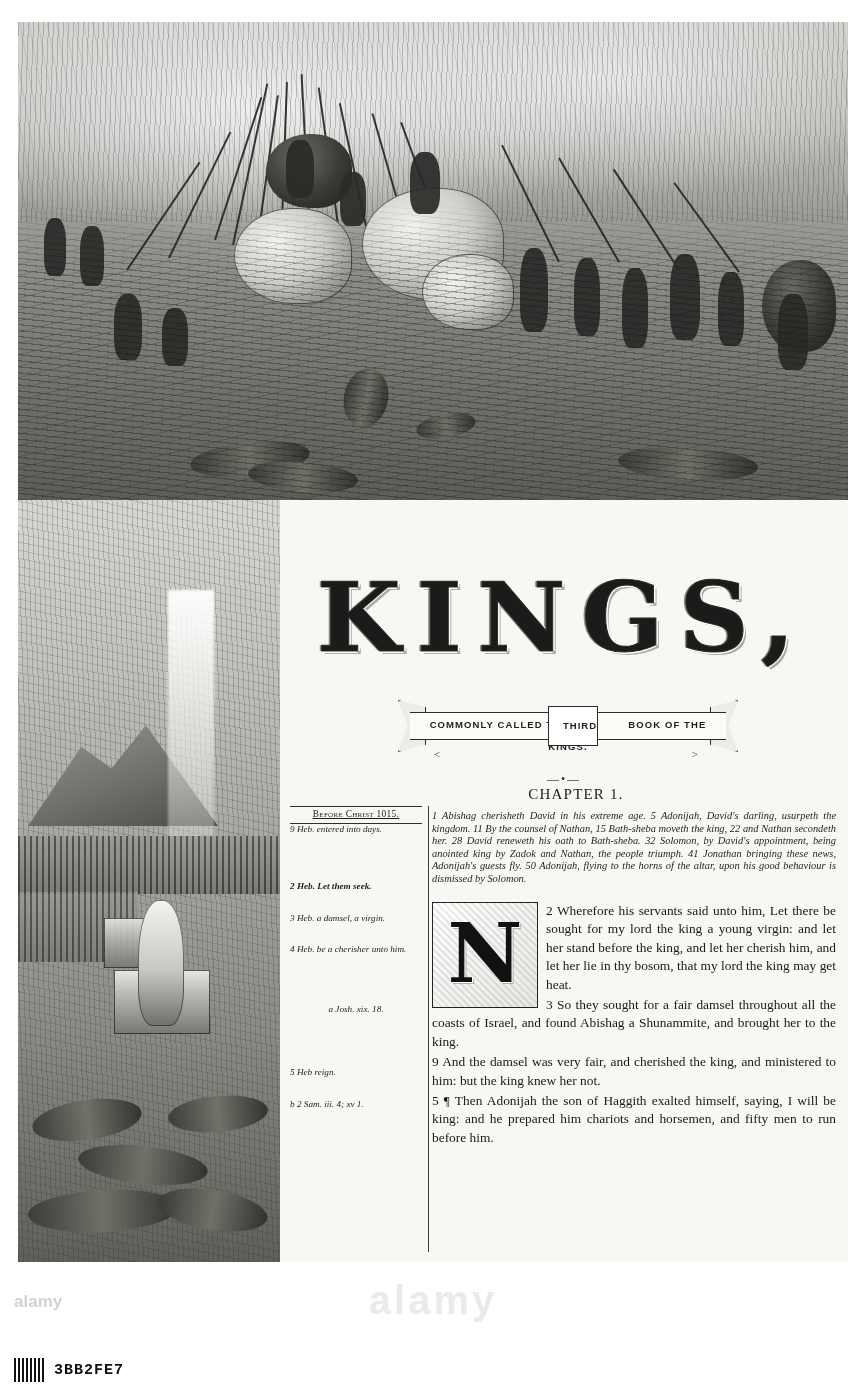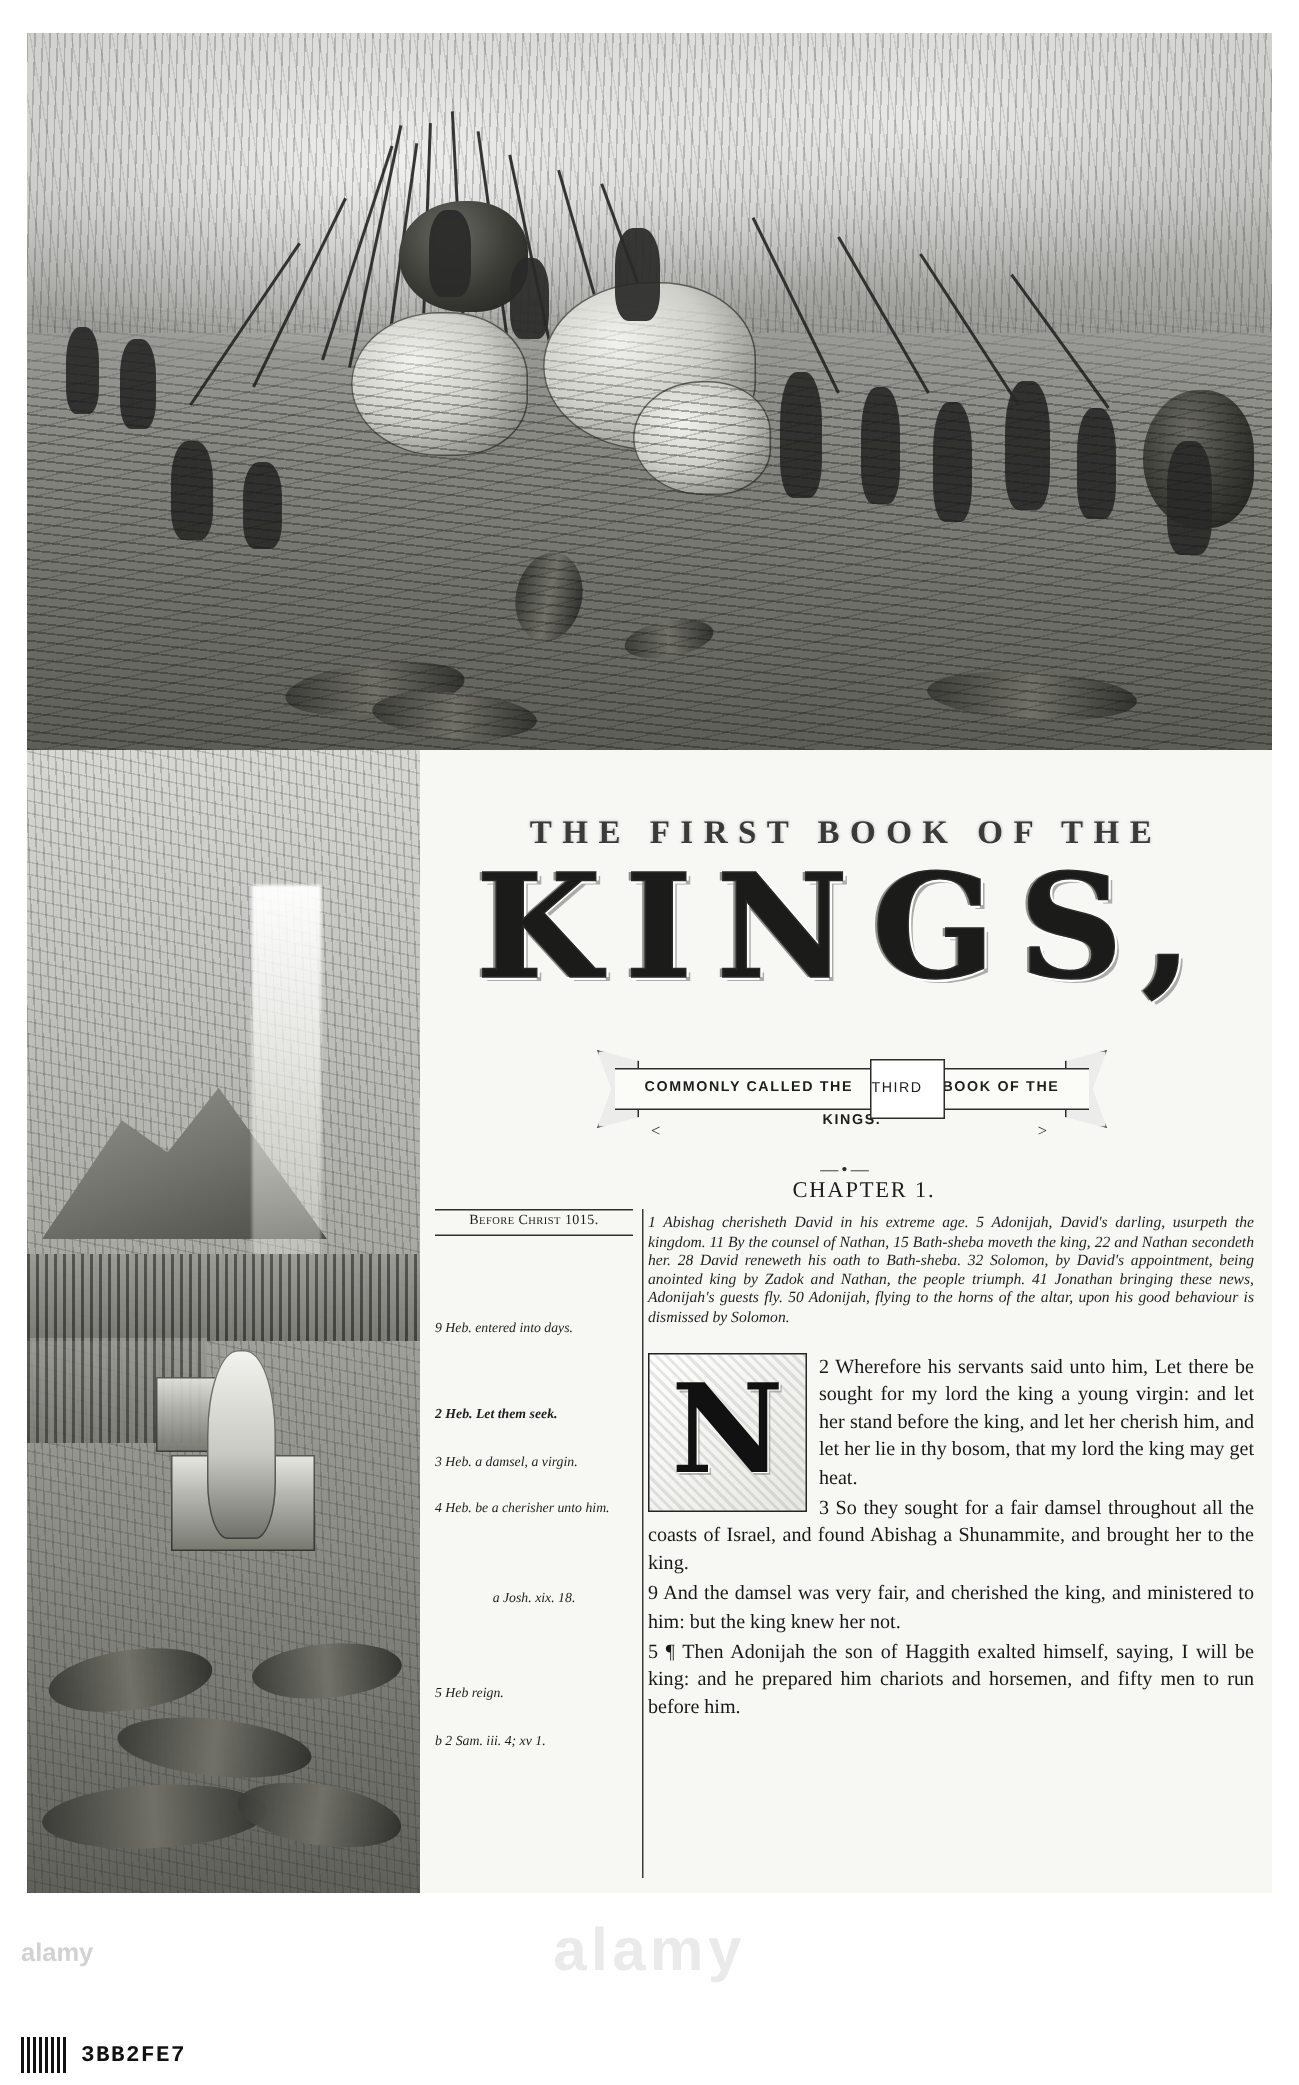--- a/index.html
+++ b/index.html
@@ -203,28 +203,27 @@
     letter-spacing: 1.1px;
     color: #1d1d1b;
     font-weight: 700;
   }
   .ribbon .third {
     position: absolute;
     left: 150px; top: 8px;
     width: 48px; height: 38px;
     background: #ffffff;
     border: 1.5px solid #2c2c29;
-    text-align: left;
+    text-align: right;
     line-height: 38px;
     font-family: "Liberation Sans", sans-serif;
     font-size: 9.5px;
     letter-spacing: 1px;
-    font-weight: 400;
+    font-weight: 700;
     color: #1d1d1b;
-    margin-left: 32px;
   }
   .ribbon .chev {
     position: absolute;
     top: 50px;
     font-size: 11px;
     color: #34342f;
     letter-spacing: 4px;
   }
   .rule-dot {
     position: absolute;
@@ -270,22 +269,22 @@
     height: 446px;
     padding-right: 6px;
   }
   .margin .bc {
     font-variant: small-caps;
     letter-spacing: 0.3px;
     border-top: 1.5px solid #2f2f2c;
     border-bottom: 1.5px solid #2f2f2c;
     padding: 2px 0;
     text-align: center;
-    margin-bottom: 56px;
     font-size: 9.4px;
+    text-decoration: underline;
   }
   .margin .note { margin-bottom: 20px; font-style: italic; }
 
   
   .body {
     position: absolute;
     left: 152px; top: 400px;
     width: 404px;
     font-family: "Liberation Serif", serif;
     font-size: 13.4px;
@@ -437,21 +436,20 @@
       <div class="prophet" style="left:120px;top:400px;width:46px;height:126px;"></div>
       <div class="fallen" style="left:14px;top:600px;width:110px;height:40px;transform:rotate(-8deg);"></div>
       <div class="fallen" style="left:60px;top:646px;width:130px;height:38px;transform:rotate(6deg);"></div>
       <div class="fallen" style="left:10px;top:690px;width:150px;height:42px;transform:rotate(-3deg);"></div>
       <div class="fallen" style="left:140px;top:690px;width:110px;height:40px;transform:rotate(9deg);"></div>
       <div class="fallen" style="left:150px;top:596px;width:100px;height:36px;transform:rotate(-5deg);"></div>
     </div>
 
     <div class="textblock">
 
-      <div class="head-title">THE FIRST BOOK OF THE</div>
       <div class="head-kings">KINGS,</div>
 
       <div class="ribbon">
         <div class="tail-l"></div>
         <div class="tail-r"></div>
         <div class="band"></div>
         <div class="band-text">
           <span>COMMONLY CALLED THE</span>
           <span style="display:inline-block;width:52px;"></span>
           <span>BOOK OF THE KINGS.</span>

